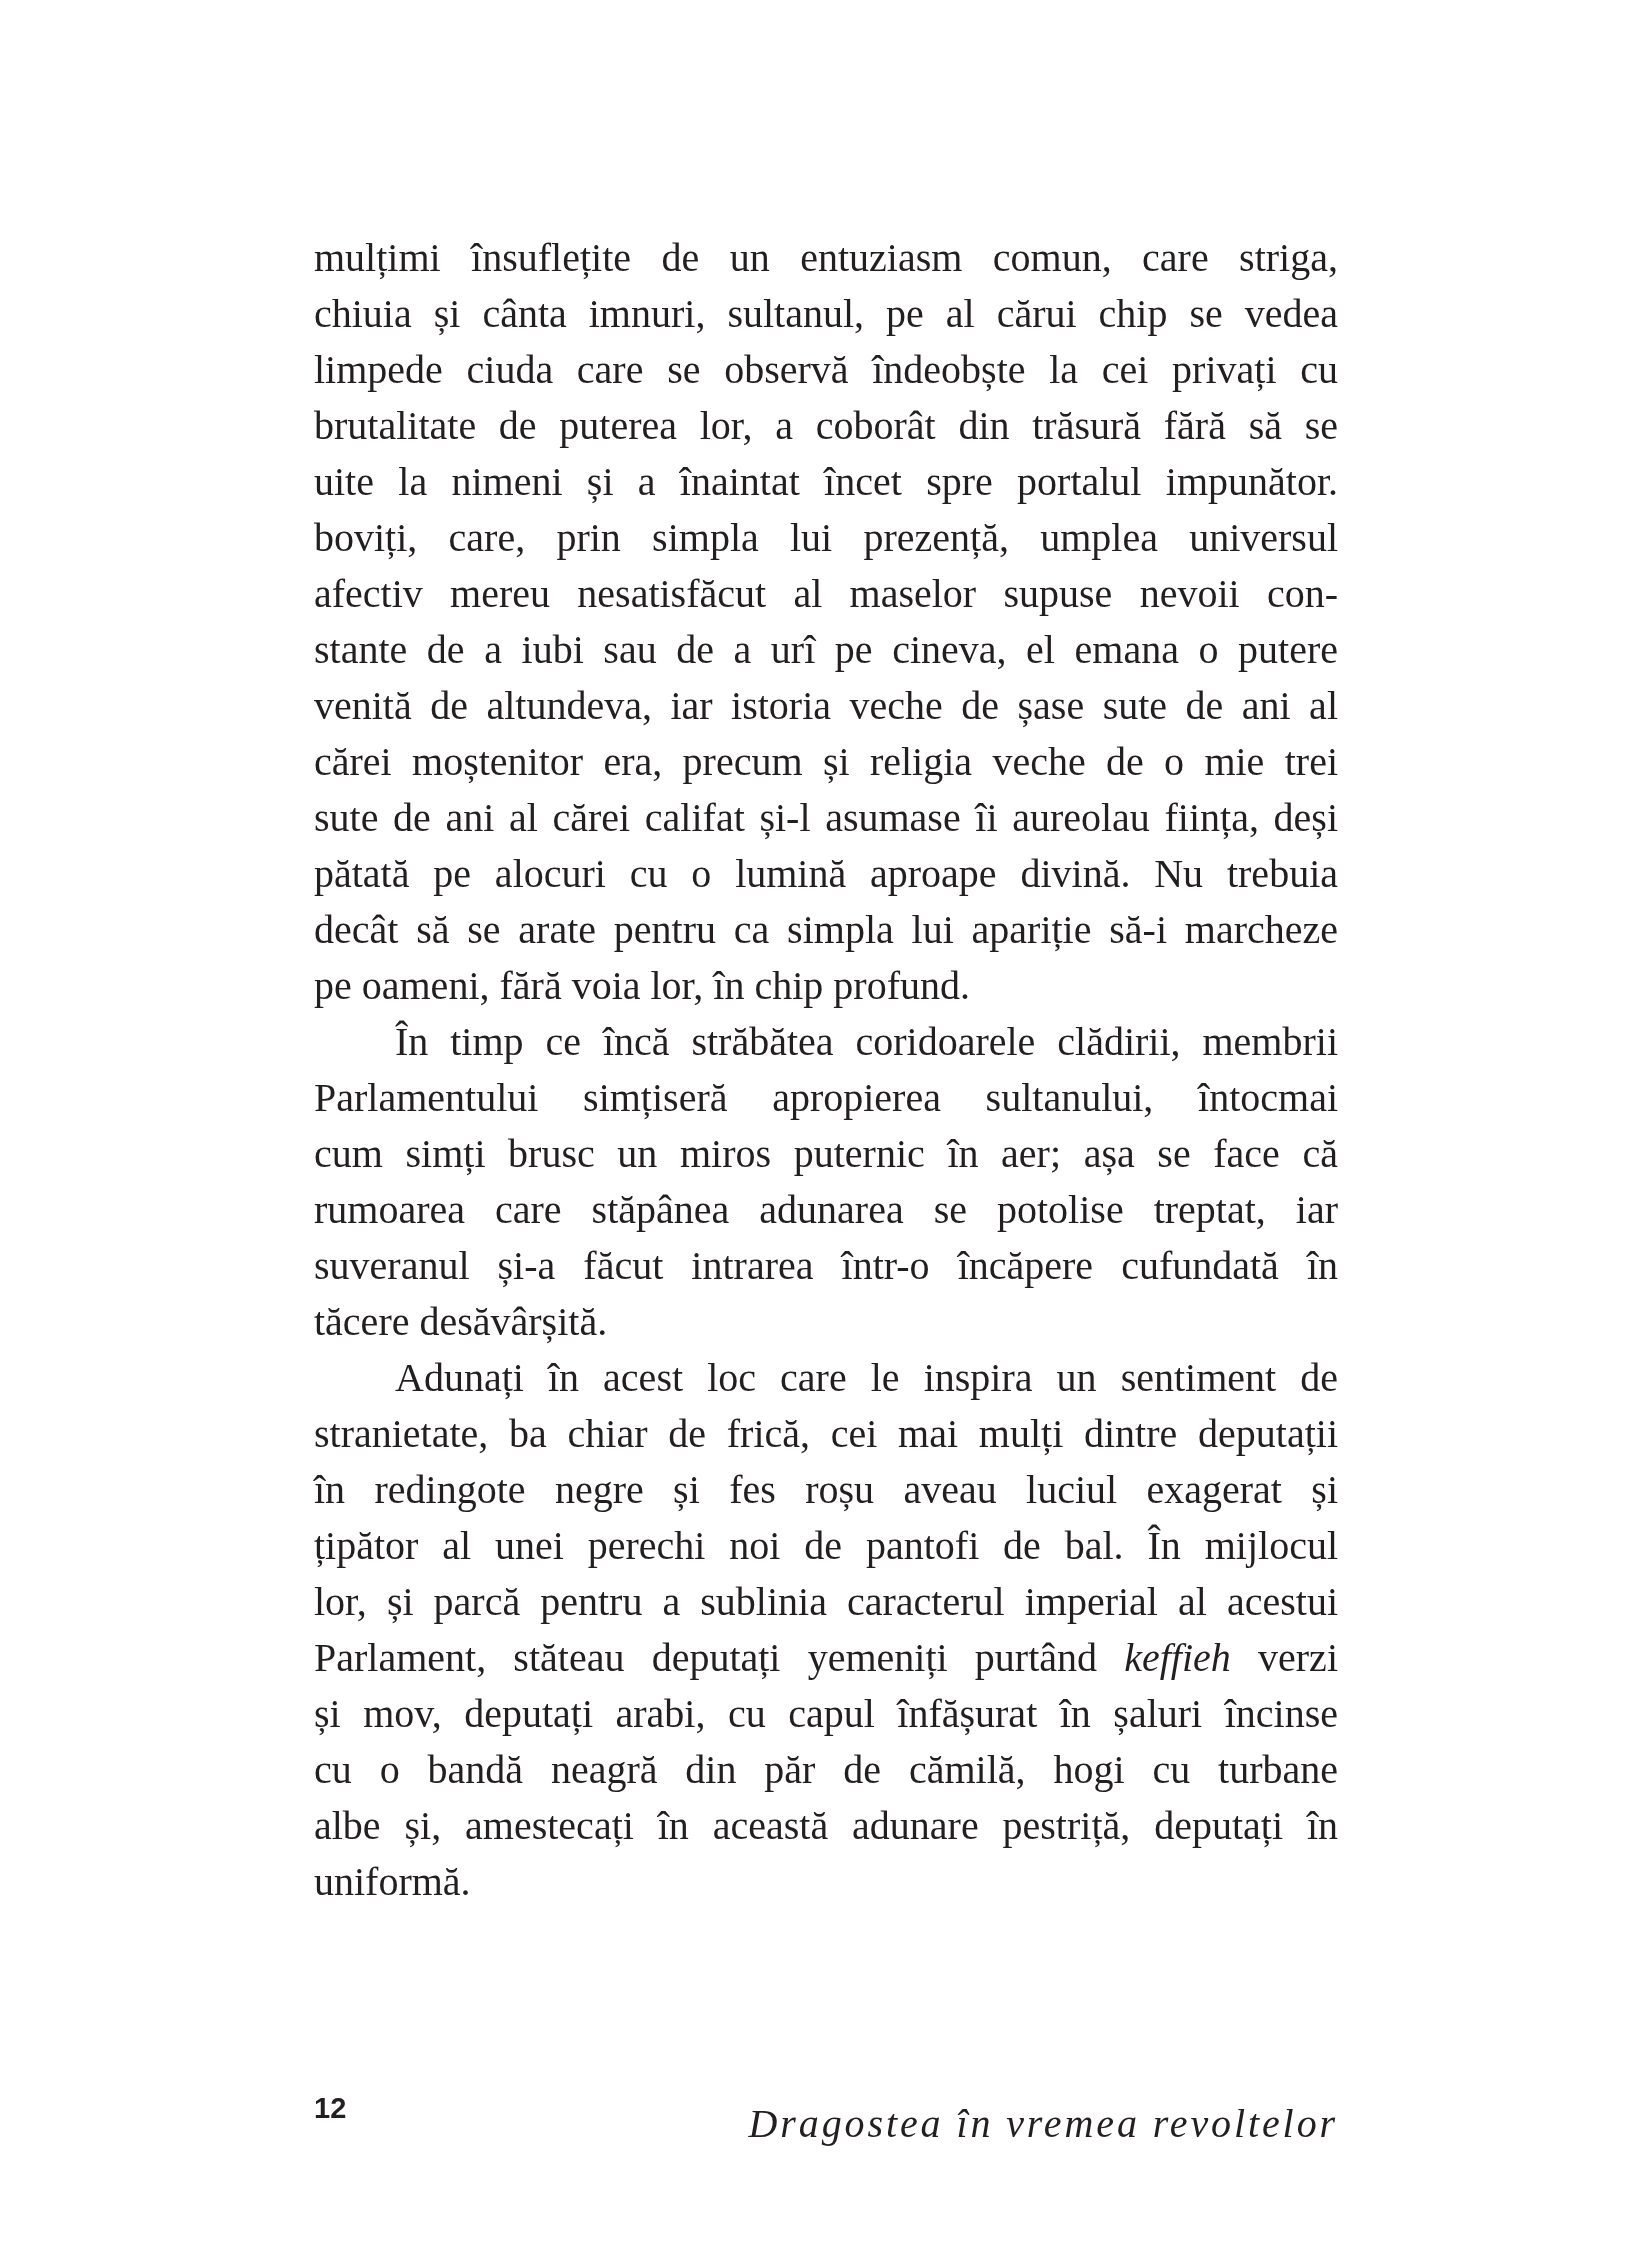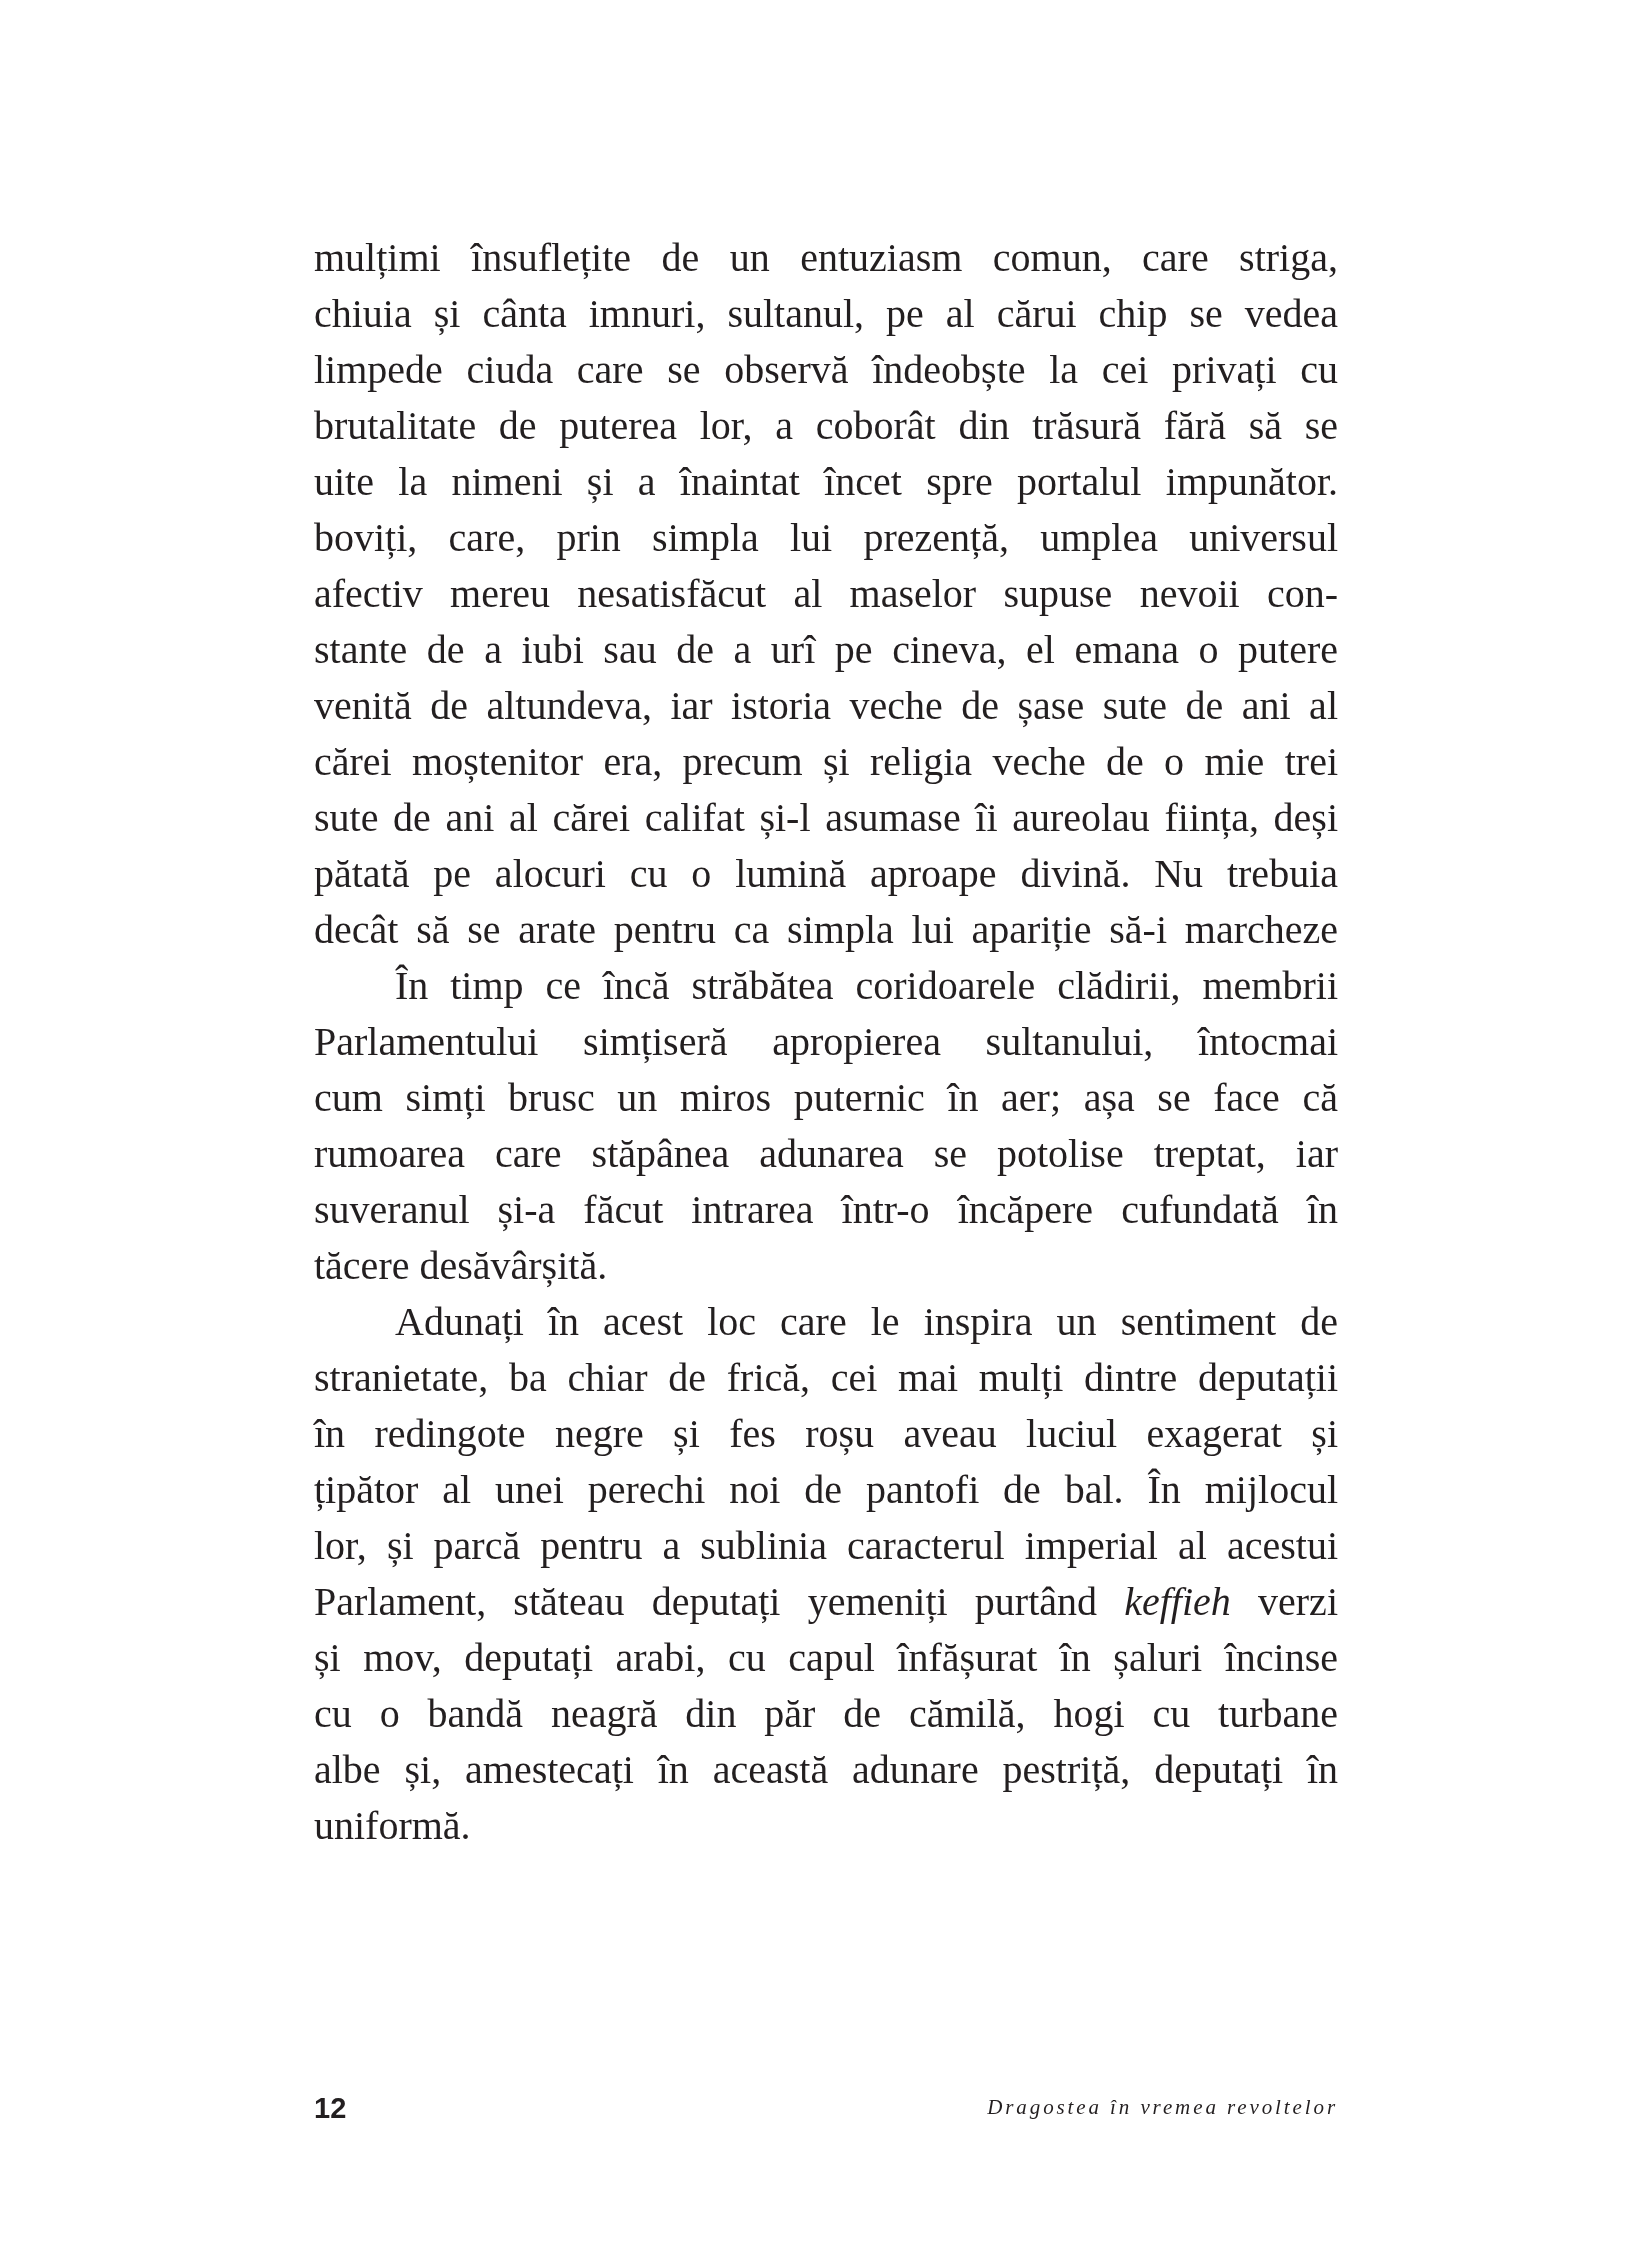--- a/index.html
+++ b/index.html
@@ -58,24 +58,24 @@
     font-family: "Liberation Sans", "DejaVu Sans", sans-serif;
     font-weight: bold;
     font-size: 29px;
     line-height: 35px;
     color: #231f20;
     text-align: center;
   }
   .running-title {
     position: absolute;
     right: 0;
-    top: 3px;
+    top: 19px;
     font-family: "Liberation Serif", "DejaVu Serif", serif;
     font-style: italic;
-    font-size: 21px;
+    font-size: 40px;
     line-height: 35px;
     letter-spacing: 2.9px;
     color: #231f20;
   }
 </style>
 </head>
 <body>
 
 <div class="page">
   <div class="text-block">
@@ -90,20 +90,21 @@
 
     <div>
       <span class="line">boviți, care, prin simpla lui prezență, umplea universul</span>
       <span class="line">afectiv mereu nesatisfăcut al maselor supuse nevoii con-</span>
       <span class="line">stante de a iubi sau de a urî pe cineva, el emana o putere</span>
       <span class="line">venită de altundeva, iar istoria veche de șase sute de ani al</span>
       <span class="line">cărei moștenitor era, precum și religia veche de o mie trei</span>
       <span class="line">sute de ani al cărei califat și-l asumase îi aureolau ființa, deși</span>
       <span class="line">pătată pe alocuri cu o lumină aproape divină. Nu trebuia</span>
       <span class="line">decât să se arate pentru ca simpla lui apariție să-i marcheze</span>
+      <span class="line last">pe oameni, fără voia lor, în chip profund.</span>
     </div>
 
     <div>
       <span class="line indent-2">În timp ce încă străbătea coridoarele clădirii, membrii</span>
       <span class="line">Parlamentului simțiseră apropierea sultanului, întocmai</span>
       <span class="line">cum simți brusc un miros puternic în aer; așa se face că</span>
       <span class="line">rumoarea care stăpânea adunarea se potolise treptat, iar</span>
       <span class="line">suveranul și-a făcut intrarea într-o încăpere cufundată în</span>
       <span class="line last">tăcere desăvârșită.</span>
     </div>

